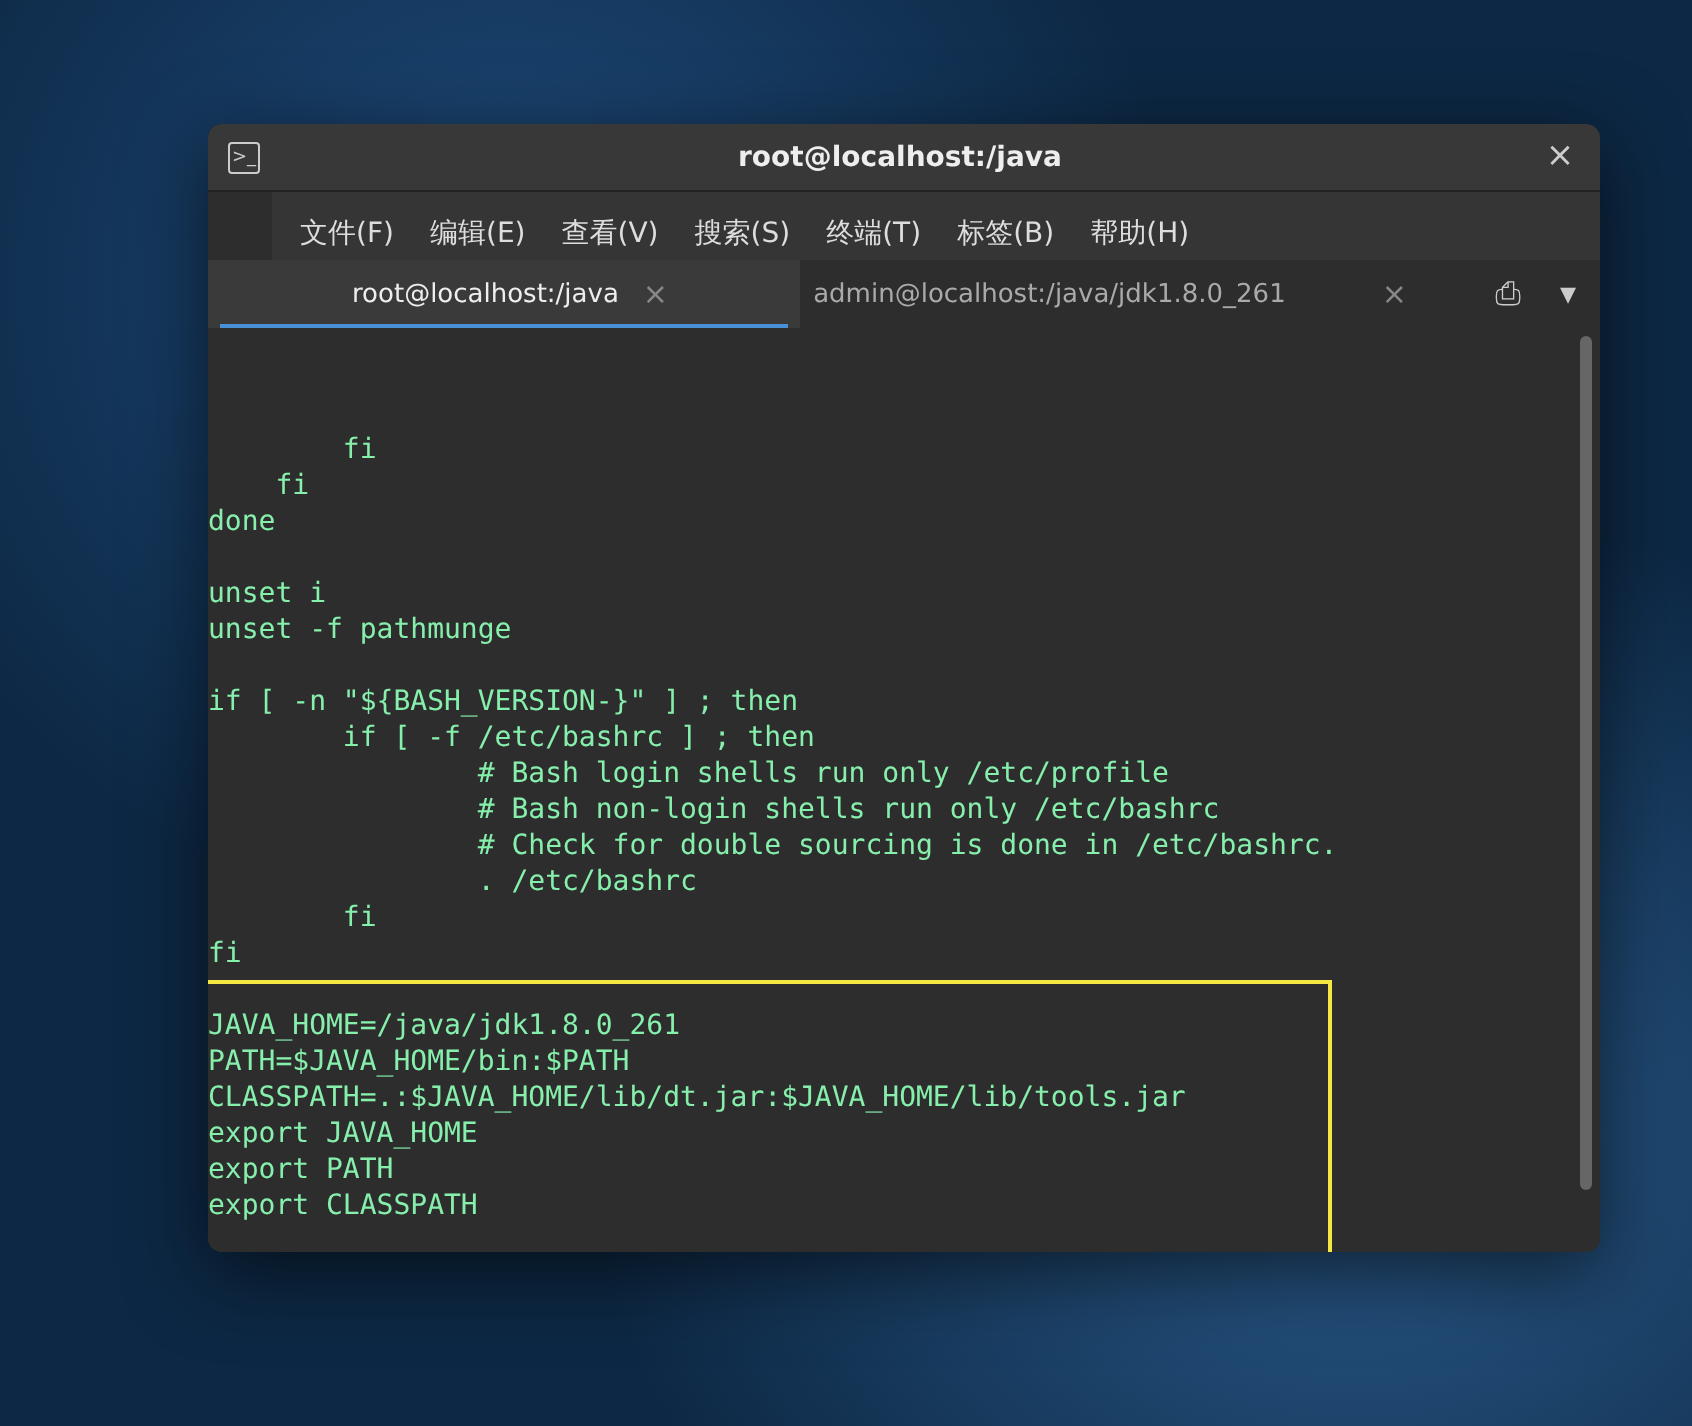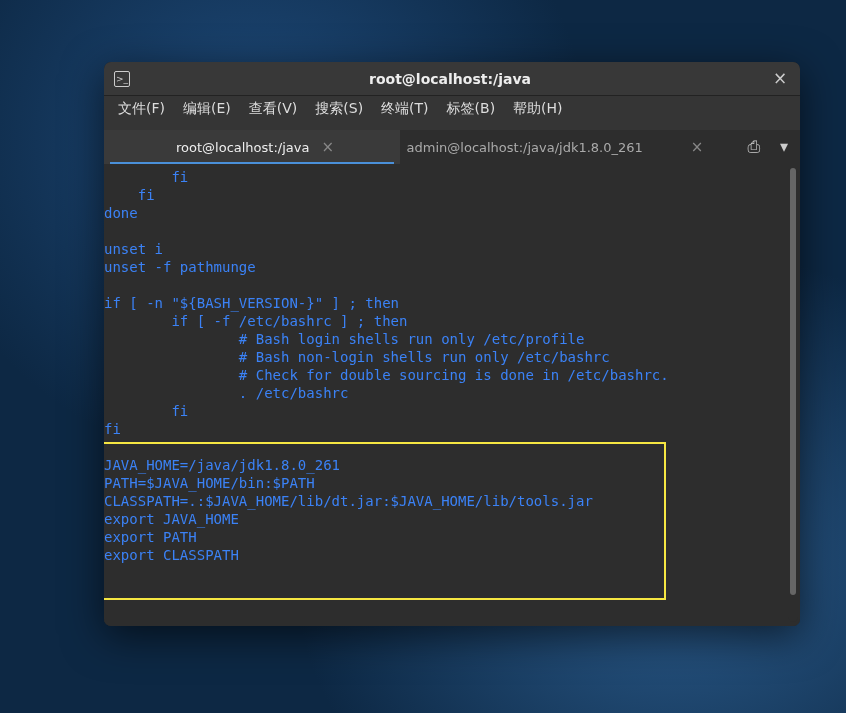--- a/index.html
+++ b/index.html
@@ -65,24 +65,25 @@
       color: #ccc;
       font-size: 17px;
       cursor: pointer;
       text-align: center;
       line-height: 18px;
     }
     .menubar {
       height: 34px;
       background: #353535;
       display: flex;
-      align-items: flex-start;
+      align-items: flex-end;
       padding: 0 5px;
       color: #ddd;
       font-size: 14px;
+      margin-left: 32px;
     }
     .menu-item {
       padding: 4px 9px;
       cursor: pointer;
     }
     .tabbar {
       height: 34px;
       background: #2d2d2d;
       display: flex;
       align-items: stretch;
@@ -137,27 +138,28 @@
     }
     .terminal-wrap {
       flex: 1;
       background: #2d2d2d;
       display: flex;
       overflow: hidden;
     }
     .terminal {
       flex: 1;
       padding: 4px 0 18px 0;
-      color: #3b82f6;
+      color: #86efac;
       font-family: "DejaVu Sans Mono", monospace;
       font-size: 14px;
       line-height: 18px;
       white-space: pre;
       overflow: hidden;
       position: relative;
+      margin-top: 48px;
     }
     .scrollbar {
       width: 10px;
       background: #2d2d2d;
       position: relative;
       margin: 4px 2px 4px 0;
       border-radius: 5px;
     }
     .scrollbar-thumb {
       position: absolute;

